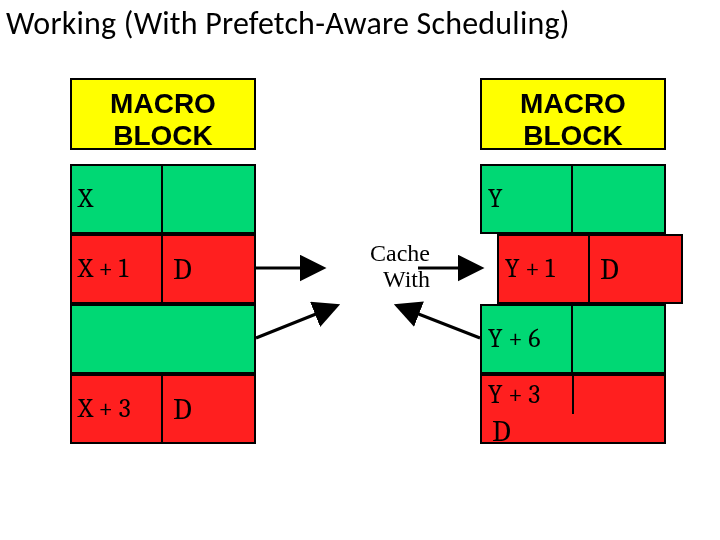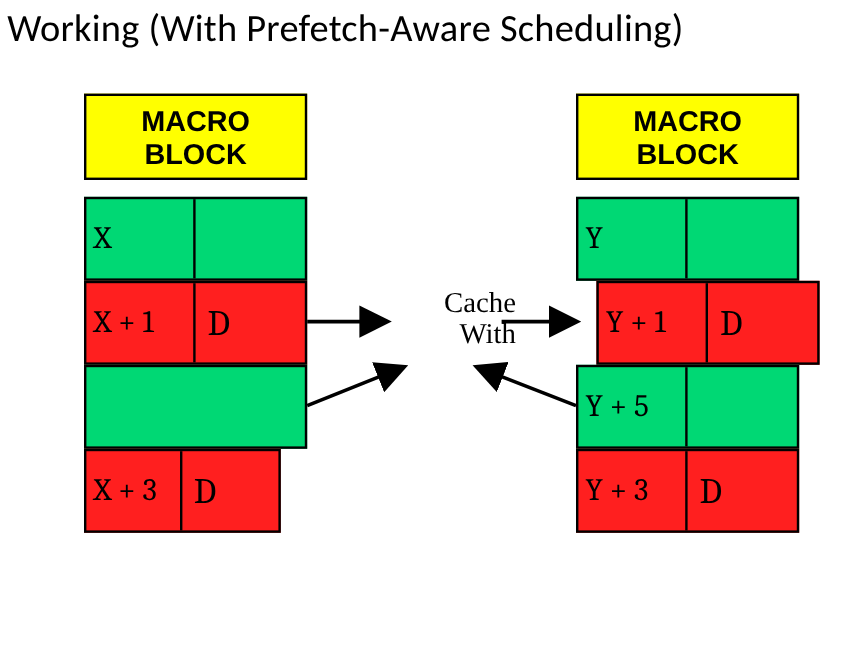--- a/index.html
+++ b/index.html
@@ -23,21 +23,21 @@
   .block-header {
     position: absolute;
     width: 186px;
     height: 72px;
     background: #ffff00;
     border: 2px solid #000;
     box-sizing: border-box;
     text-align: center;
     font-family: "Arial Black", Arial, sans-serif;
     font-weight: 900;
-    font-size: 24px;
+    font-size: 28px;
     line-height: 1.15;
     padding-top: 8px;
   }
   .row {
     position: absolute;
     height: 70px;
     border: 2px solid #000;
     box-sizing: border-box;
     display: flex;
     flex-direction: row;
@@ -92,38 +92,38 @@
   <div class="cell-left">X</div>
   <div class="cell-right"></div>
 </div>
 <div class="row red" style="left:70px; top:234px; width:186px;">
   <div class="cell-left">X + 1</div>
   <div class="cell-right">D</div>
 </div>
 <div class="row green" style="left:70px; top:304px; width:186px;">
   <div class="cell-right"></div>
 </div>
-<div class="row red" style="left:70px; top:374px; width:164px;">
+<div class="row red" style="left:70px; top:374px; width:186px;">
   <div class="cell-left">X + 3</div>
   <div class="cell-right">D</div>
 </div>
 
 <div class="row green" style="left:480px; top:164px; width:186px;">
   <div class="cell-left">Y</div>
   <div class="cell-right"></div>
 </div>
 <div class="row red" style="left:480px; top:234px; width:186px;margin-left:17px;">
   <div class="cell-left">Y + 1</div>
   <div class="cell-right">D</div>
 </div>
 <div class="row green" style="left:480px; top:304px; width:186px;">
-  <div class="cell-left">Y + 5</div>
+  <div class="cell-left">Y + 6</div>
   <div class="cell-right"></div>
 </div>
-<div class="row red" style="left:480px; top:374px; width:186px;">
+<div class="row red" style="left:480px; top:374px; width:186px;flex-direction:column;">
   <div class="cell-left">Y + 3</div>
   <div class="cell-right">D</div>
 </div>
 
 <div class="center-text" style="left:320px; top:240px; width:110px;">
   <span>Cache</span><br>
   <span>With</span>
 </div>
 
 <svg class="arrow-layer" viewBox="0 0 720 540">

